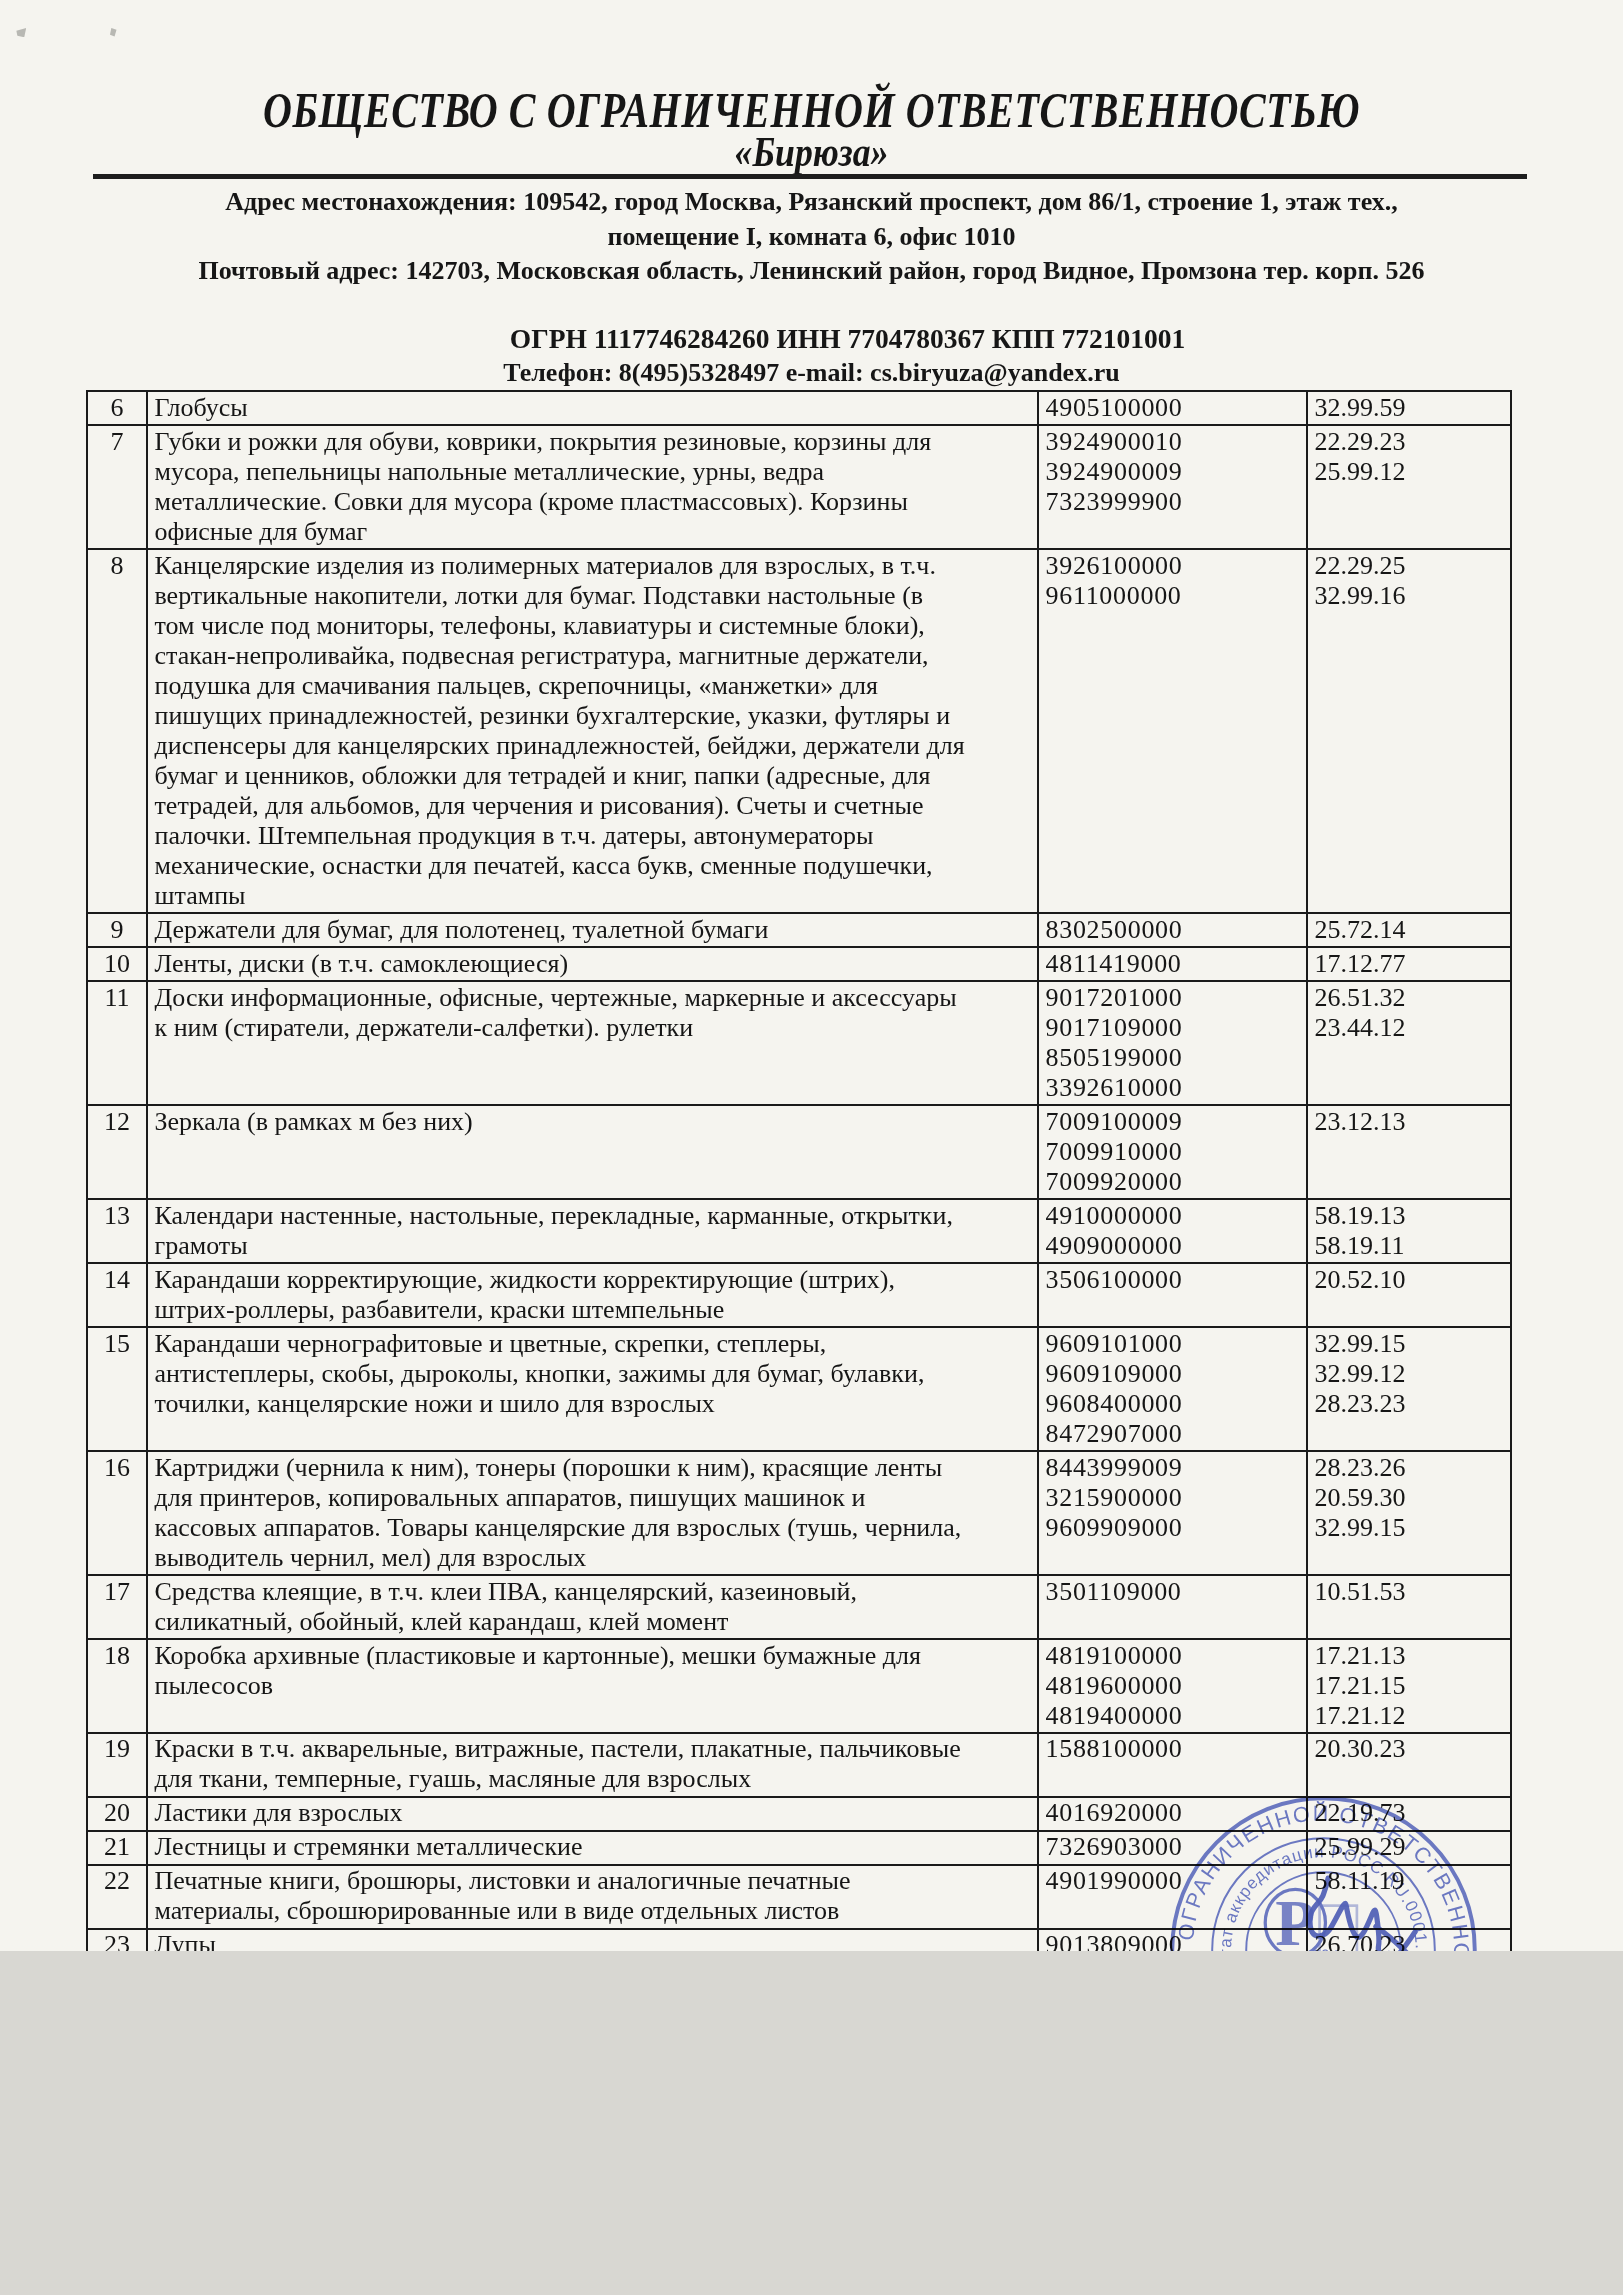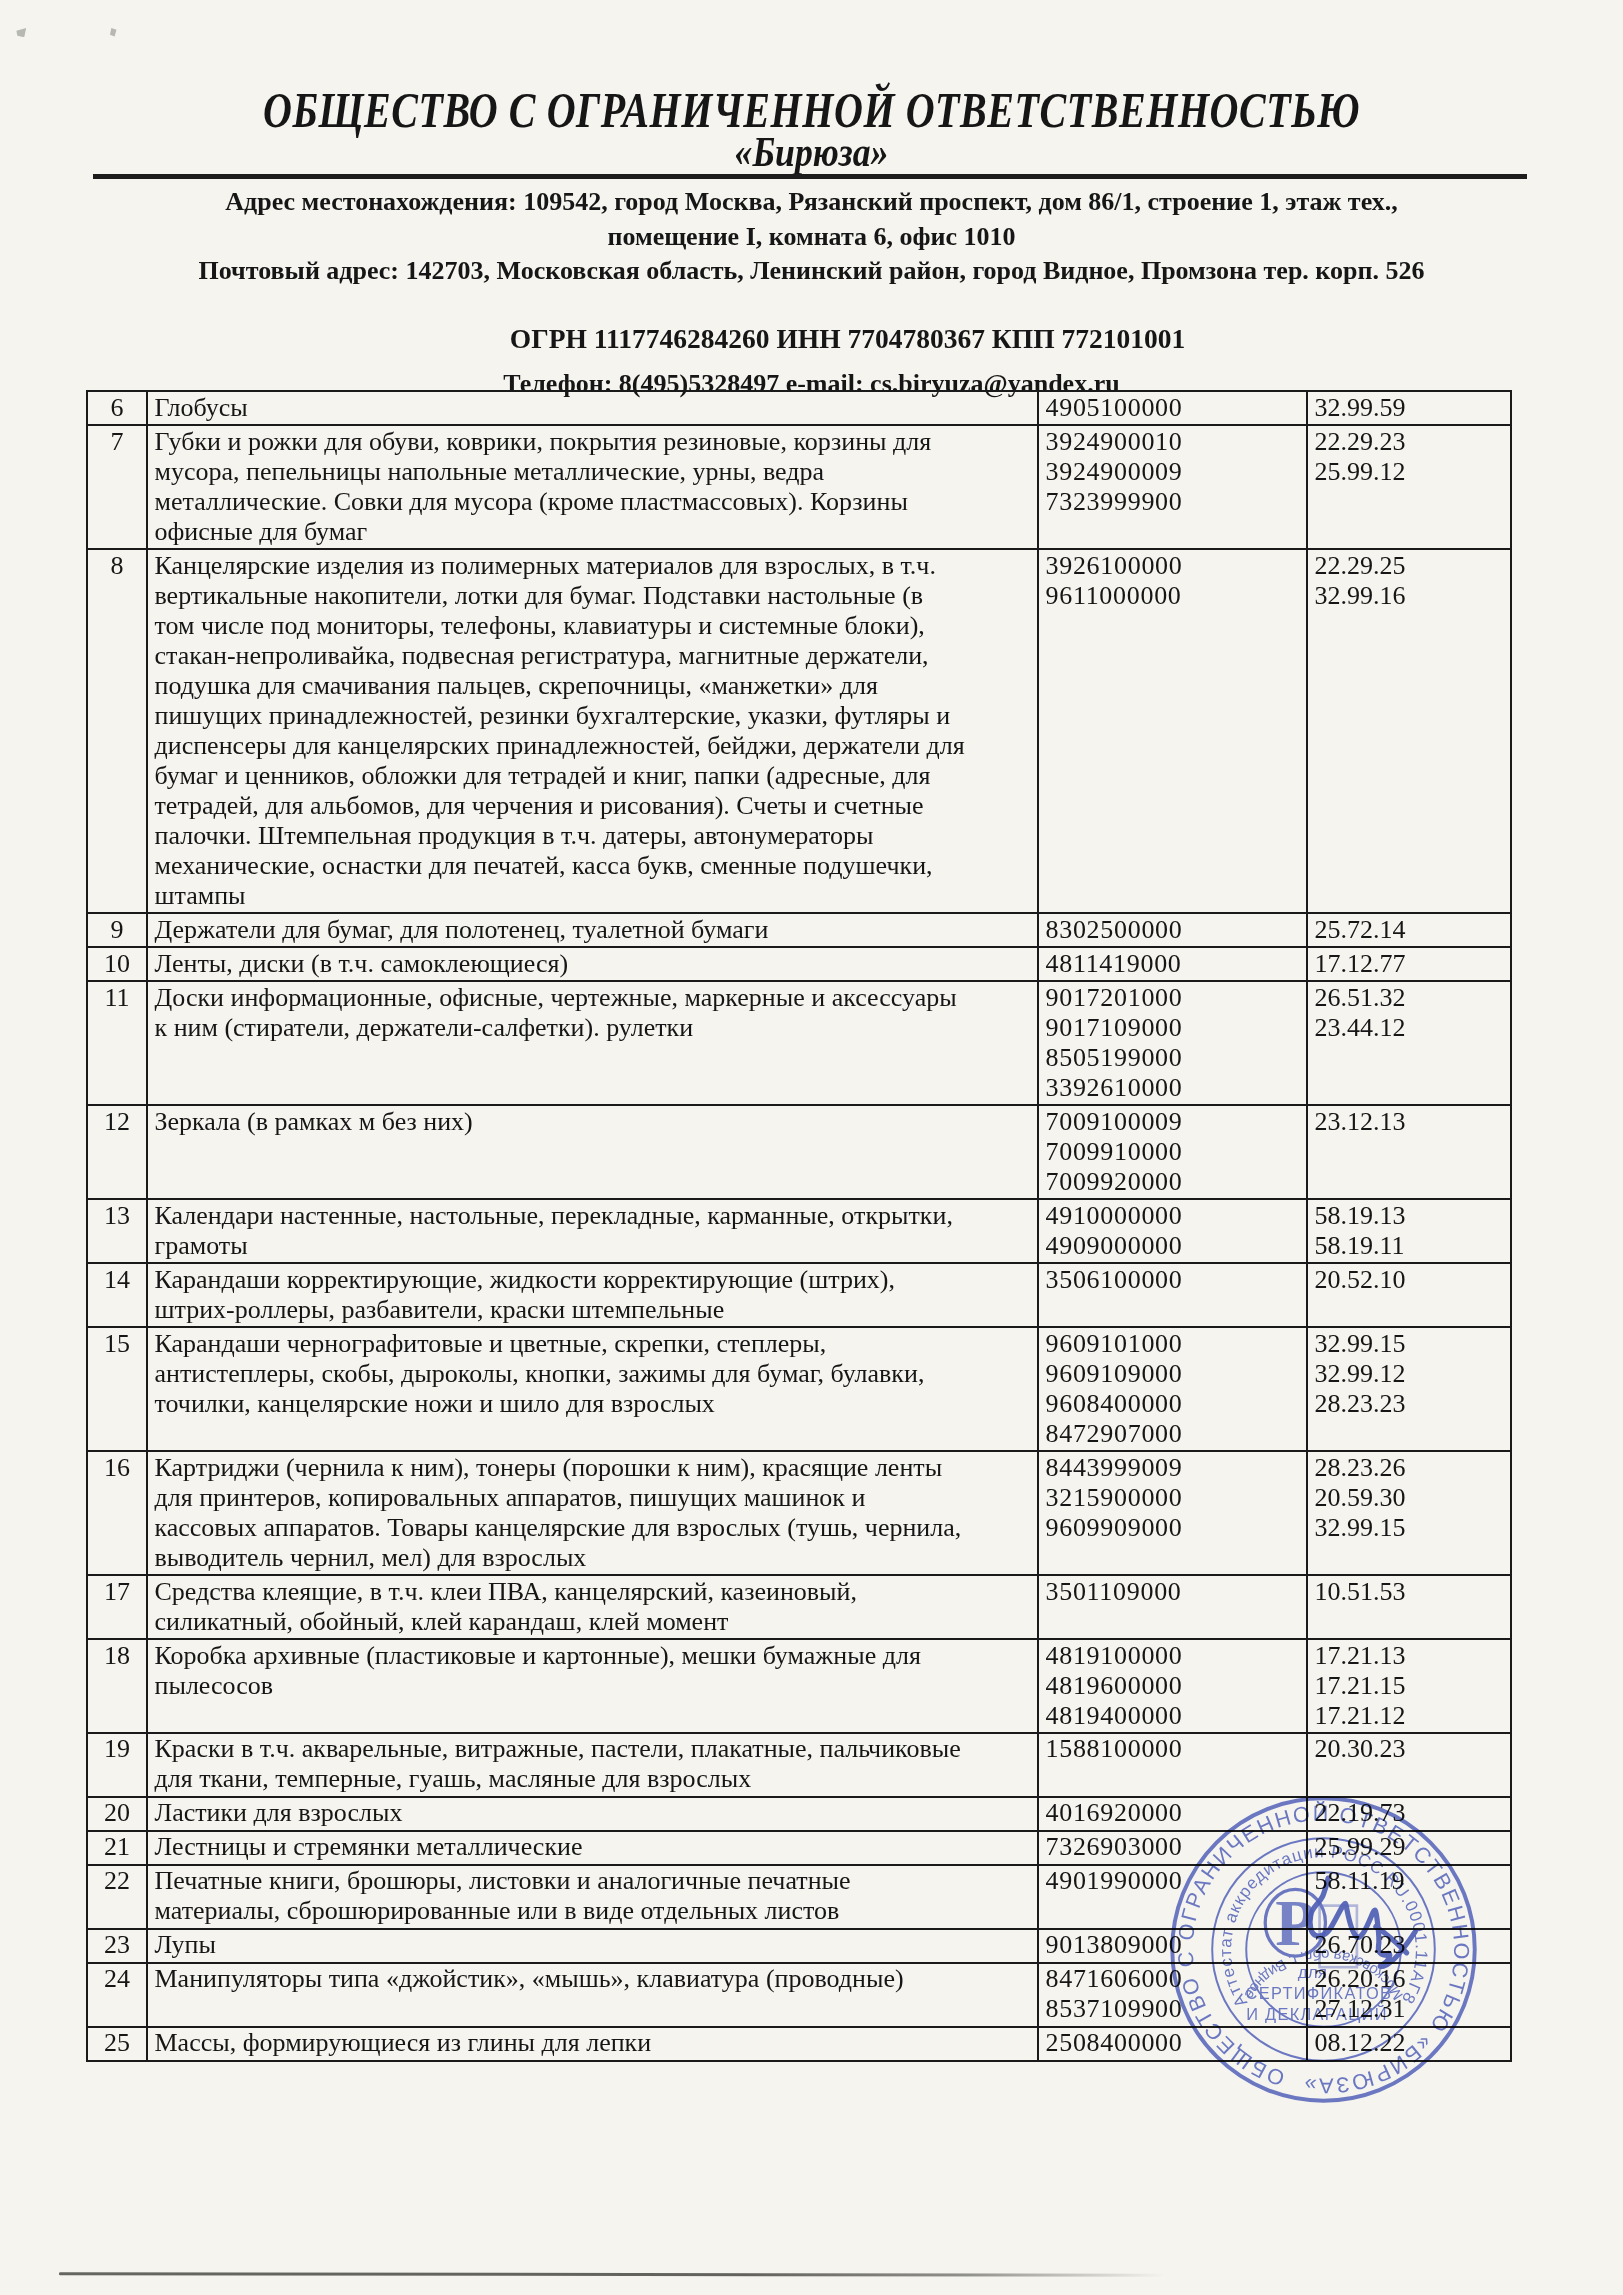--- a/index.html
+++ b/index.html
@@ -1,34 +1,34 @@
 <!DOCTYPE html>
 <html style="font-size:10.5px"><head>
 <meta charset="utf-8">
 <style>
   html,body{margin:0;padding:0;background:#d8d7d2;}
   .page{
     position:relative;
-    width:1623px;height:2295px;
+    width:1623px;height:1951px;
     background:#f5f4ef;
     font-family:"Liberation Serif","DejaVu Serif",serif;
     color:#161616;
     overflow:hidden;
   }
   
   .hline{position:absolute;left:0;width:100%;text-align:center;white-space:nowrap;font-weight:bold;}
   .org-type{top:81px;font-size:50px;font-weight:bold;font-style:italic;transform:scaleX(.80);letter-spacing:0.7px;}
   .org-name{top:128px;font-size:42px;font-weight:bold;font-style:italic;transform:scaleX(.85);}
   .rule{position:absolute;left:93px;top:174px;width:1434px;height:4.6px;background:#1d1d1d;}
   .addr{font-size:26px;}
   .addr1{top:187px;}
   .addr2{top:222px;}
   .addr3{top:256px;}
   .ogrn{top:323px;font-size:27.5px;margin-left:36px;}
-  .phone{top:369px;font-size:26px;}
+  .phone{top:358px;font-size:26px;}
   
   table.goods{
     position:absolute;left:86px;top:390px;width:1423px;
     border-collapse:collapse;table-layout:fixed;
     background:transparent;
   }
   table.goods td{
     border:2px solid #1a1a1a;
     border-top-width:2.6px;border-bottom-width:2.6px;
     vertical-align:top;

